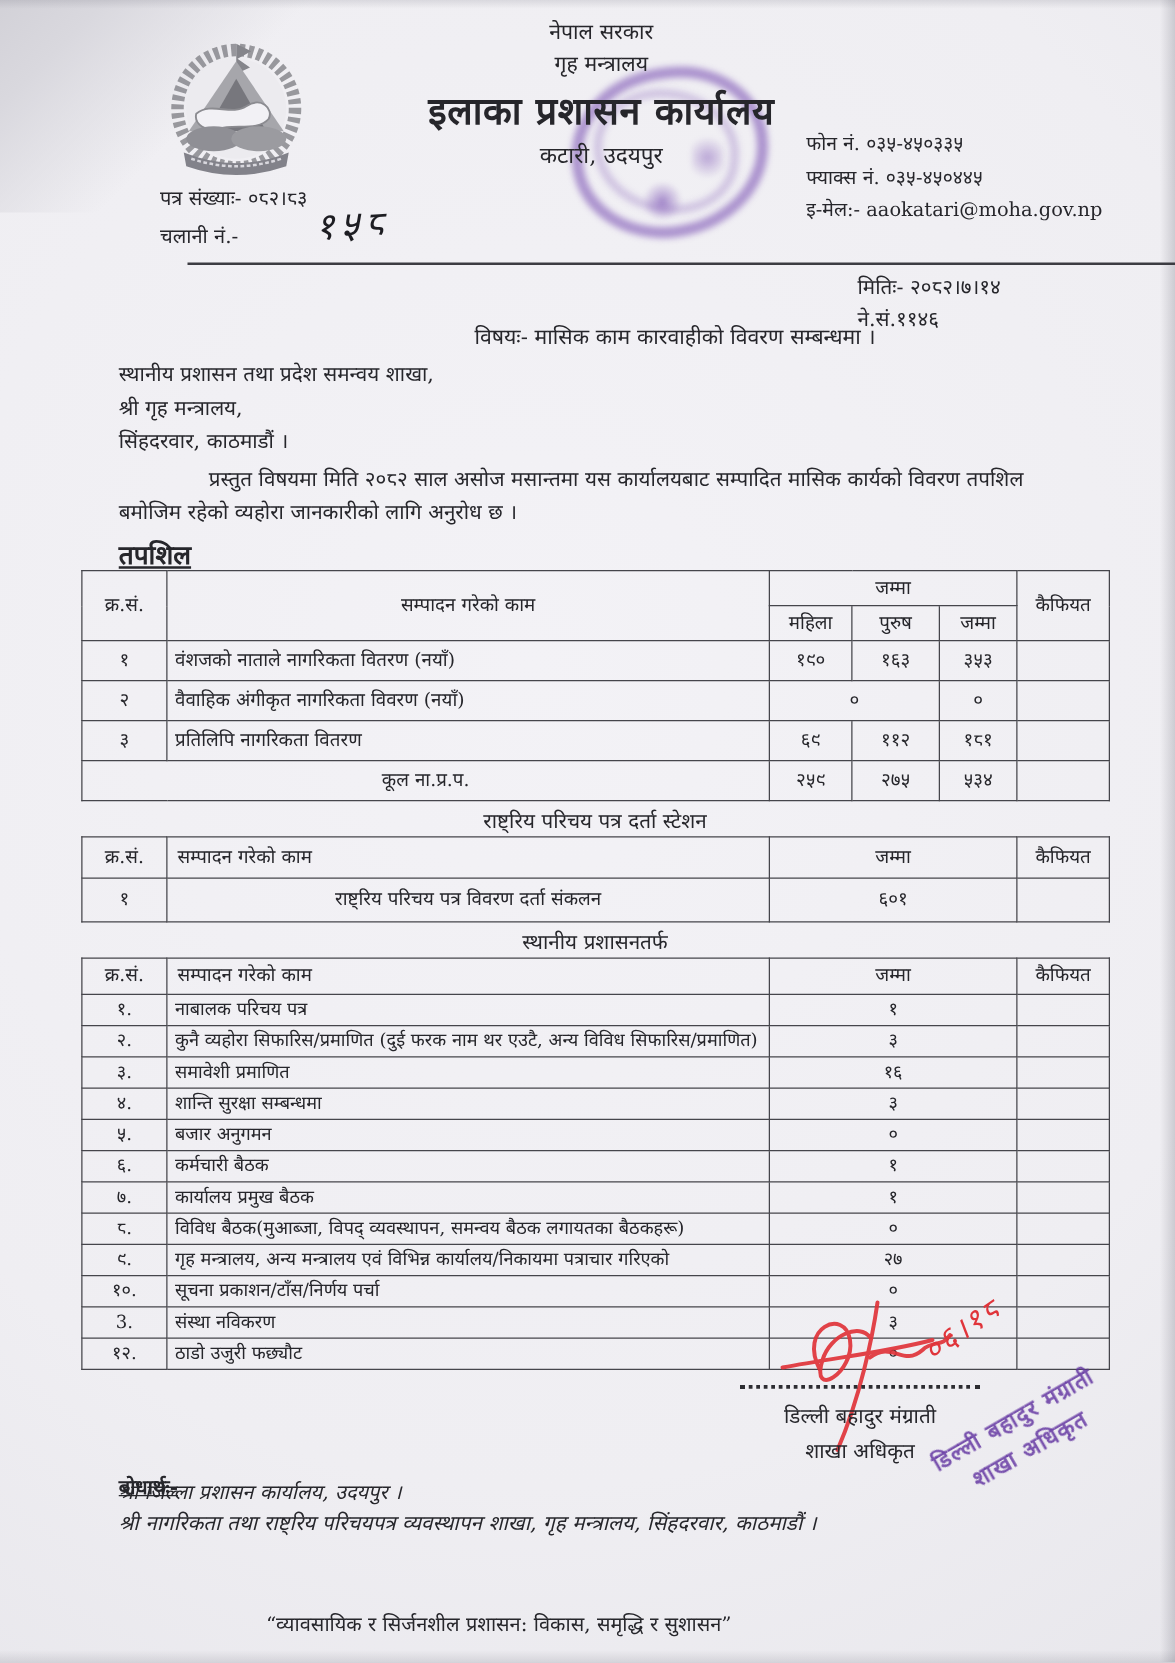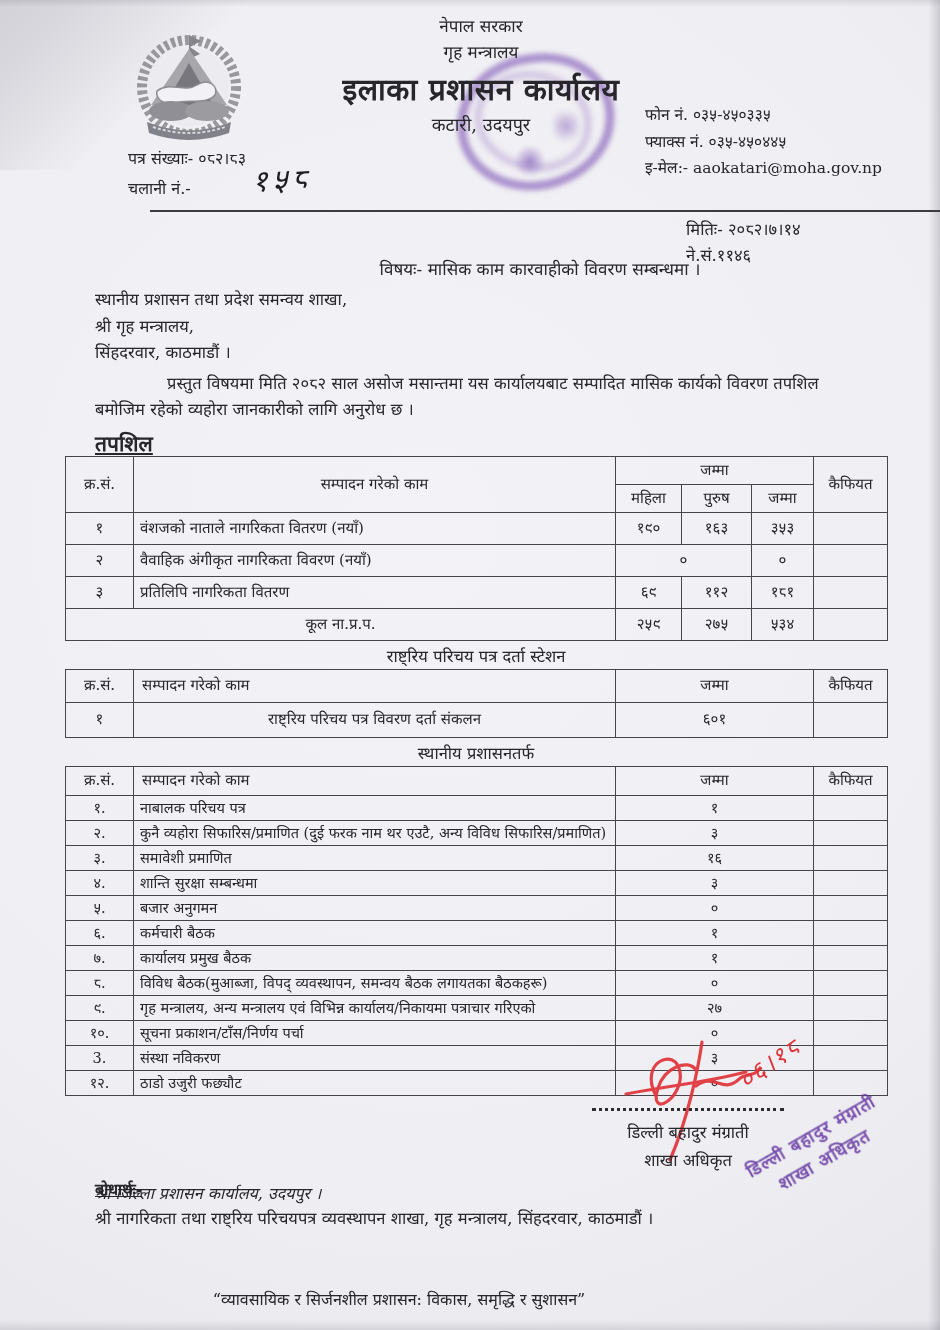--- a/index.html
+++ b/index.html
@@ -80,21 +80,21 @@
   .stamp-round .blob2{position:absolute;left:104px;top:56px;width:26px;height:40px;
     background:radial-gradient(circle,rgba(104,56,170,.4),rgba(104,56,170,0) 70%);
     filter:blur(2px);}
 
   .stamp-officer{left:694px;top:1192px;width:285px;transform:rotate(-30deg);
     transform-origin:left center;text-align:center;line-height:1.5;
     color:rgba(96,50,160,.82);font-weight:bold;font-size:18px;filter:blur(.5px);
     font-family:"DejaVu Sans","Liberation Sans",sans-serif;letter-spacing:1px;}
 
   .bodhartha-label{left:95px;top:1178px;font-size:16px;font-weight:bold;text-decoration:underline;}
-  .bodhartha1{left:95px;top:1206px;width:720px;font-size:16.5px;}
+  .bodhartha1{left:95px;top:1206px;width:720px;font-size:16.5px;font-style:italic;}
   .bodhartha2{left:95px;top:1182px;width:720px;font-size:16px;font-style:italic;}
   .footer-quote{left:0;top:1288px;width:768px;text-align:center;font-size:16px;padding-left:30px;box-sizing:border-box;}
 </style>
 </head>
 <body>
 
 <div class="page">
   <div class="crease-tl"></div>
   <div class="edge-top"></div>
   <div class="edge-right"></div>

